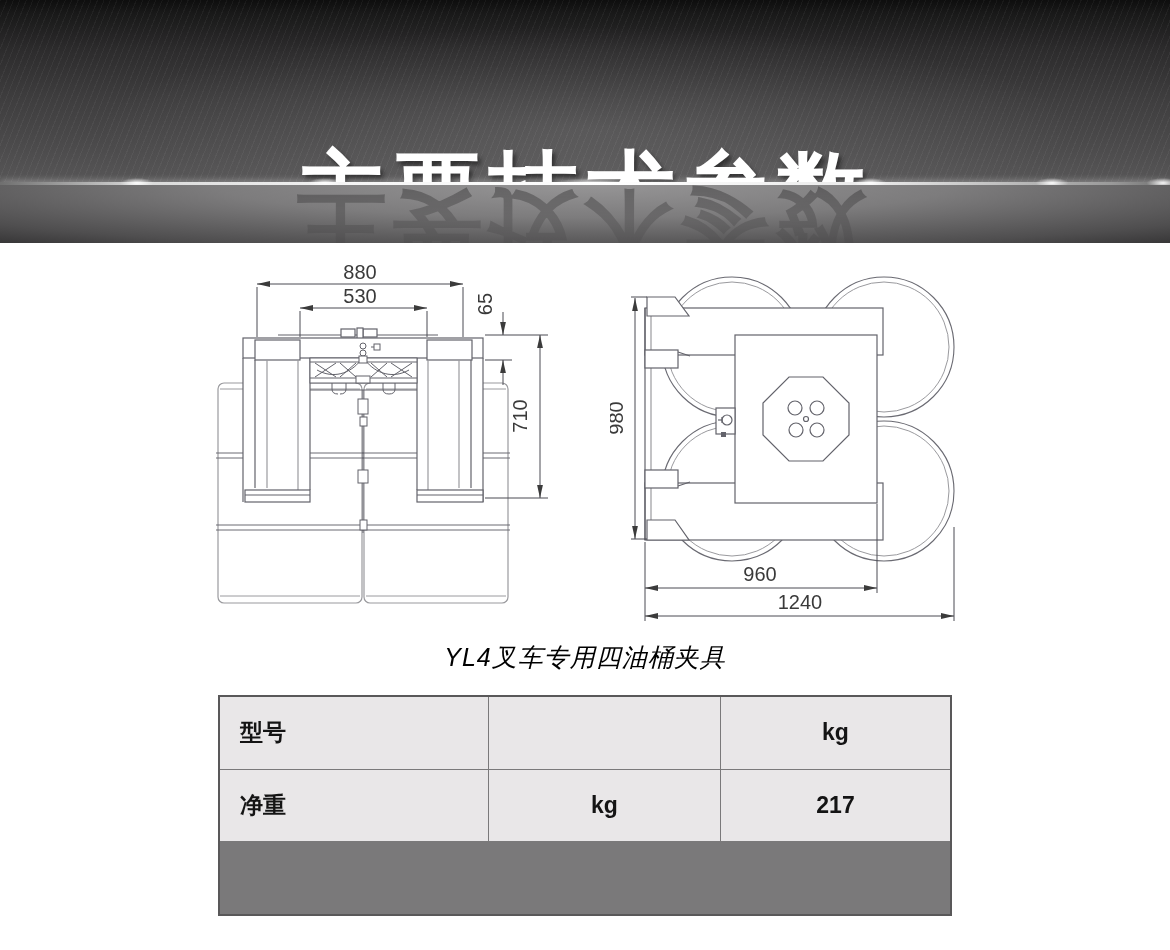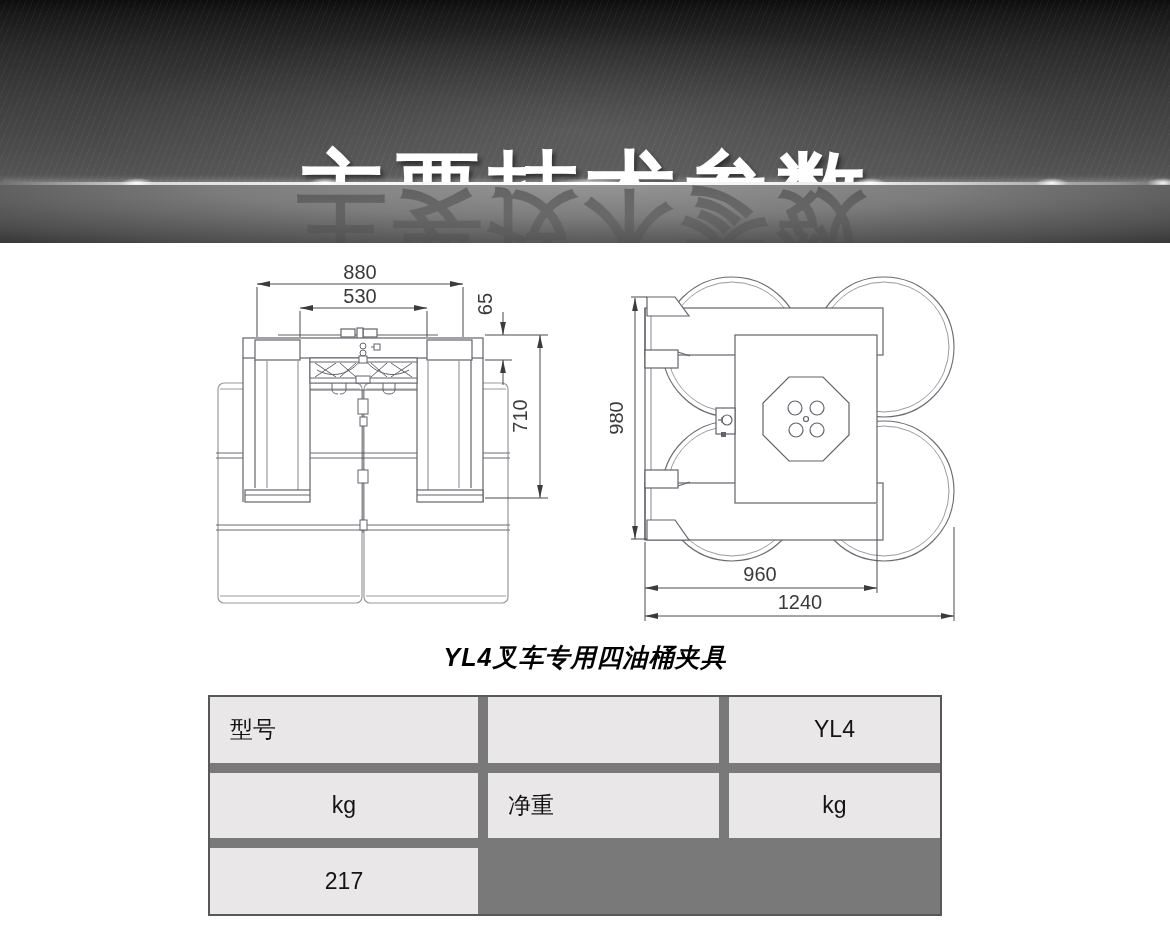--- a/index.html
+++ b/index.html
@@ -29,26 +29,26 @@
           mask-image:linear-gradient(to top, rgba(0,0,0,1) 0%, rgba(0,0,0,0) 80%);
           position:relative;text-shadow:none;}
   .reflection.banner-title{position:relative;top:0;}
 
   
   .drawing-svg{position:absolute;}
   .front-view{left:190px;top:258px;}
   .top-view{left:610px;top:255px;}
   .dim-text{font-family:"Liberation Sans", sans-serif;font-size:20px;fill:#3a3a3a;}
   .caption{position:absolute;top:641px;left:0;width:1170px;text-align:center;
-           font-size:25px;font-style:italic;font-weight:700;color:#000000;letter-spacing:1px;}
+           font-size:25px;font-style:italic;font-weight:400;color:#000000;letter-spacing:1px;}
 
   
-  .spec-table{position:absolute;left:208px;top:695px;width:734px;height:221px;box-sizing:border-box;
+  .spec-table{position:absolute;left:218px;top:695px;width:734px;height:221px;box-sizing:border-box;
           display:grid;grid-template-columns:268px 231px 1fr;grid-template-rows:1fr 1fr 1fr;
-          gap:10px;background:#7a797a;border:2px solid #595859;}
+          gap:1px;background:#7a797a;border:2px solid #595859;font-weight:bold;}
   .cell{background:#e9e7e8;display:flex;align-items:center;justify-content:center;
           font-size:23px;color:#141414;}
   .cell.label{justify-content:flex-start;padding-left:20px;}
 </style>
 </head>
 <body>
 
 <div class="page">
 
   <header class="banner">
@@ -236,21 +236,20 @@
     <text class="dim-text" x="13" y="163" text-anchor="middle" transform="rotate(-90 13 163)">980</text>
     <text class="dim-text" x="150" y="326" text-anchor="middle">960</text>
     <text class="dim-text" x="190" y="354" text-anchor="middle">1240</text>
   </svg>
 
   <div class="caption">YL4叉车专用四油桶夹具</div>
 
   <section class="spec-table">
     <div class="cell label">型号</div>
     <div class="cell"></div>
-    <div class="cell">YL4</div>
 
     <div class="cell">kg</div>
 
     <div class="cell label">净重</div>
     <div class="cell">kg</div>
     <div class="cell">217</div>
   </section>
 
 </div>
 

